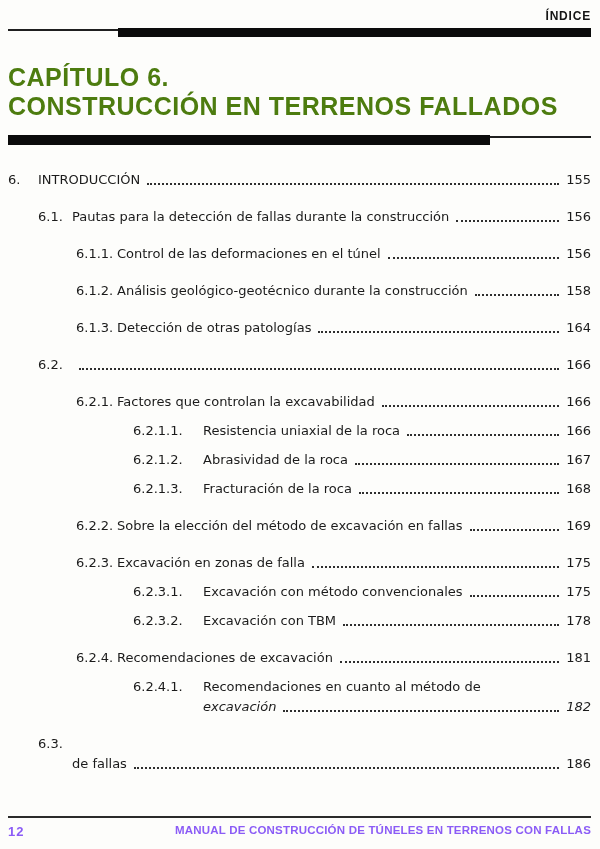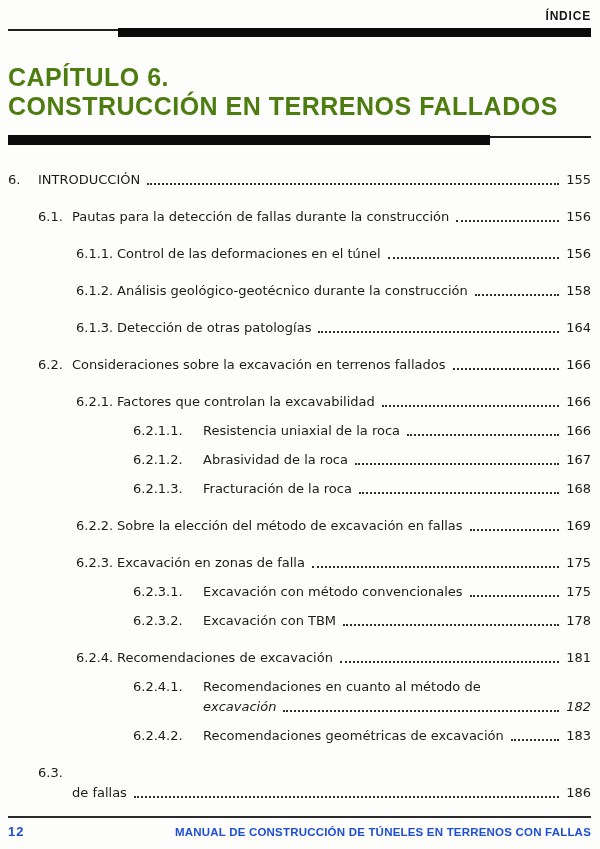--- a/index.html
+++ b/index.html
@@ -72,24 +72,24 @@
   .entry.cont { margin-top: 3px; }
   .cont.l2 { padding-left: 64px; }
   .cont.l4 { padding-left: 195px; font-style: italic; }
 
   .footer { position: absolute; left: 8px; right: 9px; top: 816px; }
   .footer-rule { height: 2px; background: #2a2a2a; }
   .footer-row {
     margin-top: 6px;
     display: flex;
     justify-content: space-between;
-    align-items: center;
+    align-items: flex-start;
     font-family: "Liberation Sans", sans-serif;
     font-weight: bold;
-    color: #1d4ed8;
+    color: #8b5cf6;
   }
   .pageno { font-size: 13px; letter-spacing: 1px; }
   .booktitle { font-size: 11.5px; letter-spacing: 0.2px; }
 </style>
 </head>
 <body>
 
 <div class="page">
 
   <div class="running-head">
@@ -137,21 +137,20 @@
         <span class="pg">158</span>
       </div>
       <div class="entry l3">
         <span class="num">6.1.3.</span>
         <span class="txt">Detección de otras patologías</span>
         <span class="dots"></span>
         <span class="pg">164</span>
       </div>
       <div class="entry l2">
         <span class="num">6.2.</span>
-        <span class="txt">Consideraciones sobre la excavación en terrenos fallados</span>
         <span class="dots"></span>
         <span class="pg">166</span>
       </div>
       <div class="entry l3">
         <span class="num">6.2.1.</span>
         <span class="txt">Factores que controlan la excavabilidad</span>
         <span class="dots"></span>
         <span class="pg">166</span>
       </div>
       <div class="entry l4">
@@ -203,26 +202,20 @@
         <span class="pg">181</span>
       </div>
       <div class="entry l4">
         <span class="num">6.2.4.1.</span>
         <span class="txt">Recomendaciones en cuanto al método de</span>
       </div>
       <div class="entry cont l4">
         <span class="txt">excavación</span>
         <span class="dots"></span>
         <span class="pg">182</span>
-      </div>
-      <div class="entry l4">
-        <span class="num">6.2.4.2.</span>
-        <span class="txt">Recomendaciones geométricas de excavación</span>
-        <span class="dots"></span>
-        <span class="pg">183</span>
       </div>
       <div class="entry l2">
         <span class="num">6.3.</span>
       </div>
       <div class="entry cont l2">
         <span class="txt">de fallas</span>
         <span class="dots"></span>
         <span class="pg">186</span>
       </div>
     </div>

